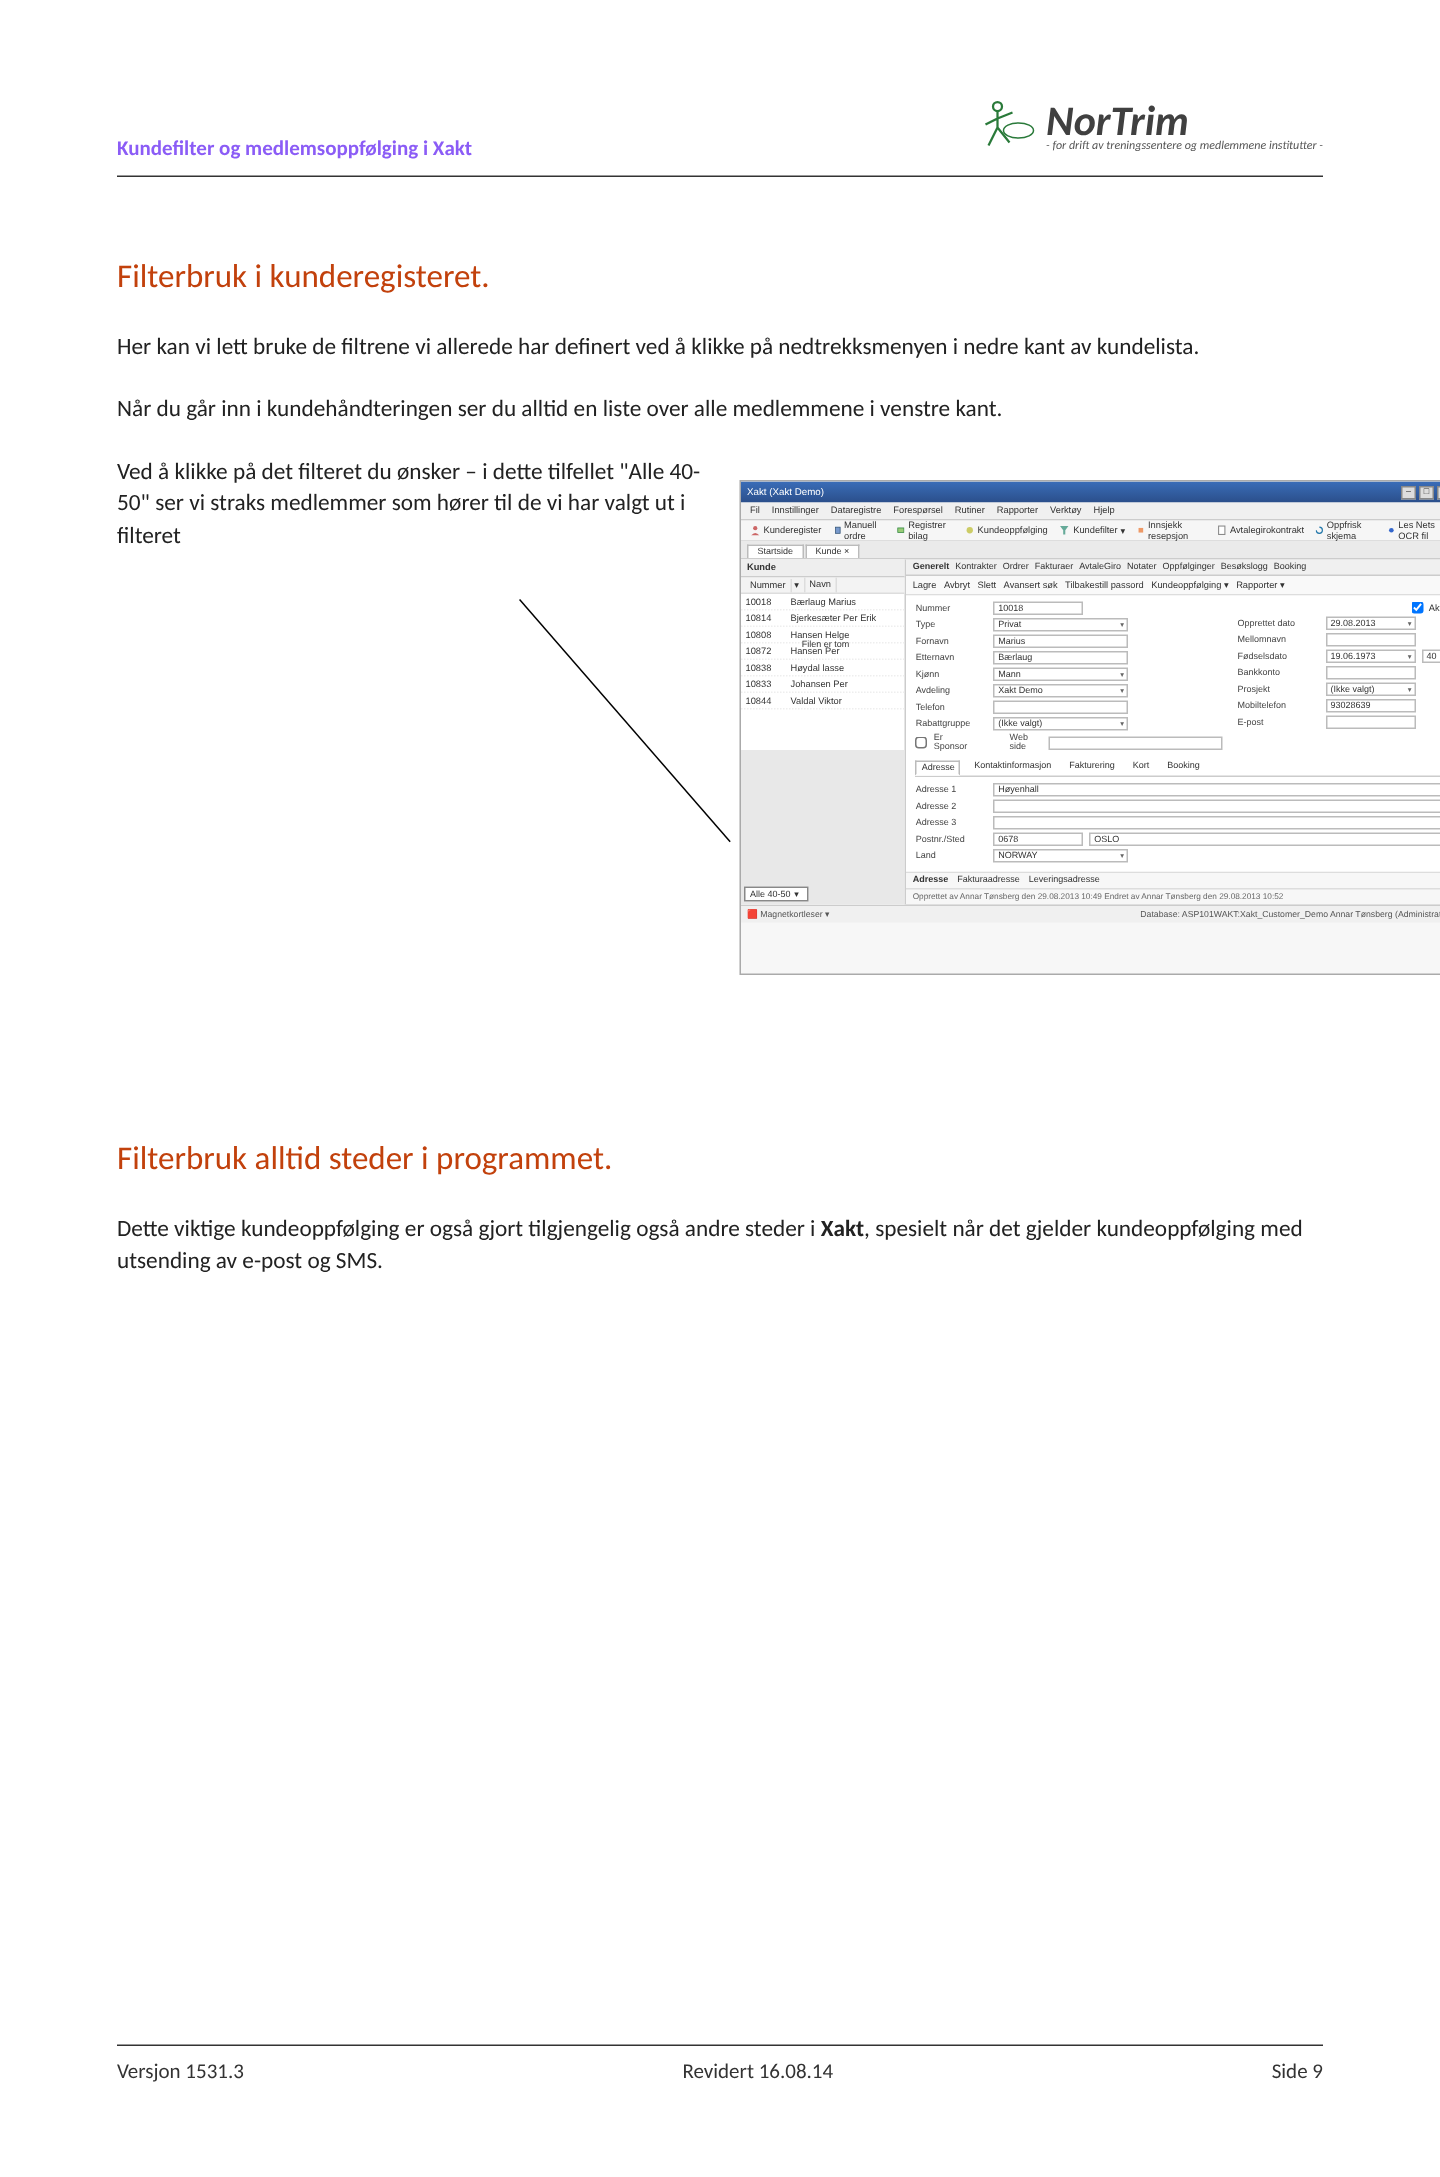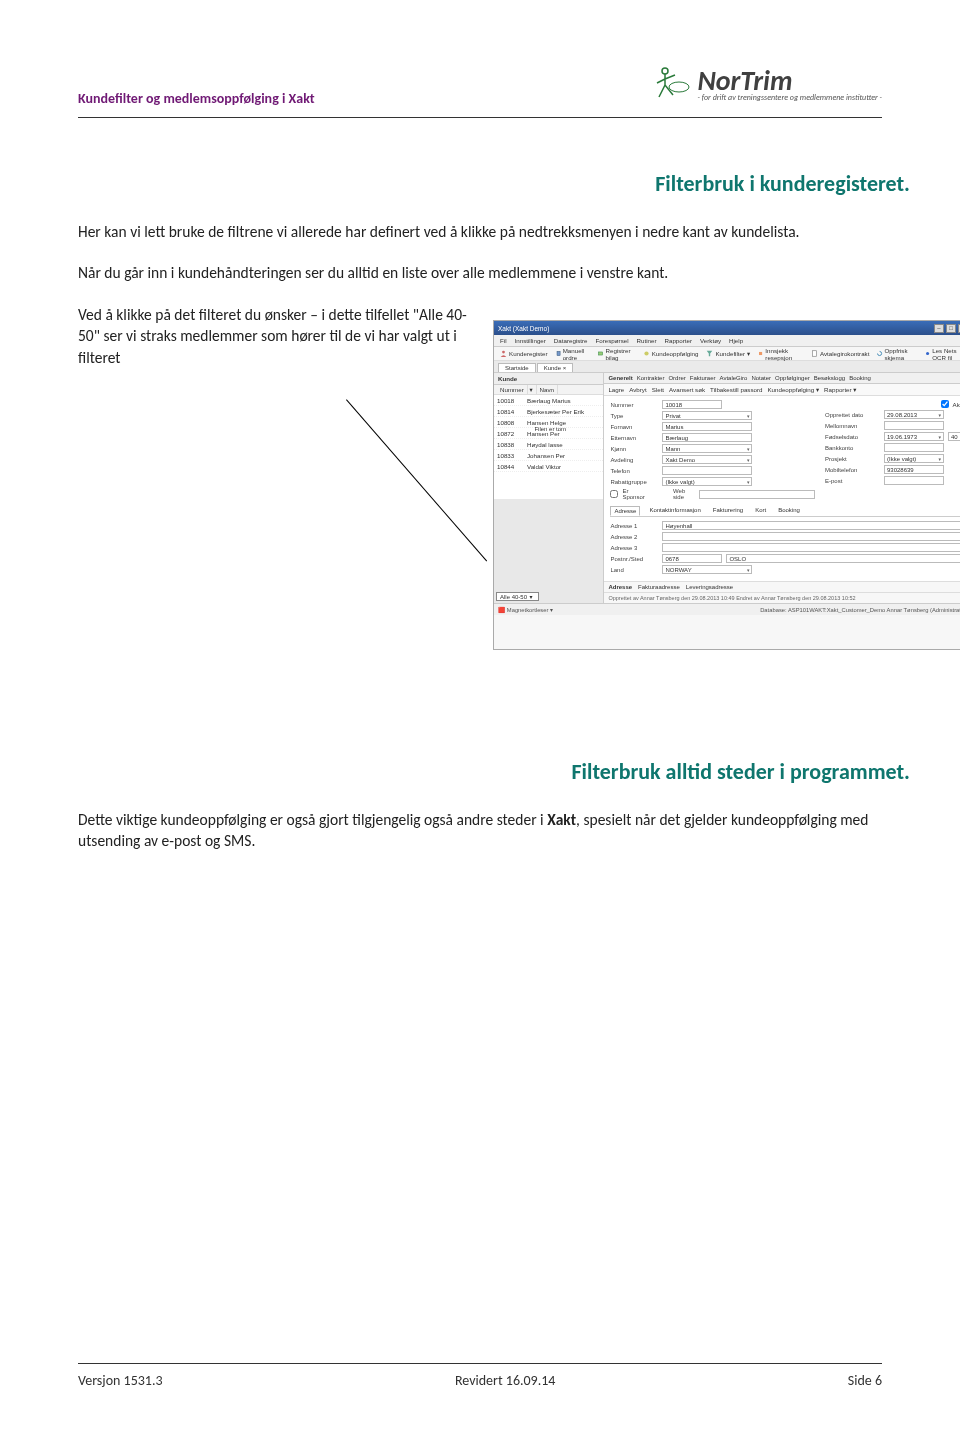--- a/index.html
+++ b/index.html
@@ -15,43 +15,42 @@
     position: absolute;
     top: 65px;
     left: 78px;
     right: 78px;
     border-bottom: 1.5px solid #333;
     padding-bottom: 10px;
     display: flex;
     justify-content: space-between;
     align-items: flex-end;
   }
-  .doc-title { font-size: 14px; font-weight: bold; color: #701a75; }
+  .doc-title { font-size: 14px; font-weight: bold; color: #8b5cf6; }
   .logo {
     display: flex; align-items: center; gap: 6px;
   }
   .logo-figure {
     width: 40px; height: 42px;
   }
   .logo-text {
     color: #404040; font-size: 28px; font-weight: bold; font-style: italic;
     line-height: 0.8;
   }
   .logo-sub { font-size: 8px; color: #555; font-style: italic; }
 
   .content {
     position: absolute;
     top: 170px;
     left: 78px;
     right: 50px;
   }
   h2.section-h {
-    font-size: 22px; font-weight: bold; color: #0f766e;
+    font-size: 22px; font-weight: normal; color: #c2410c;
     margin-bottom: 24px;
-    text-align: right;
   }
   p.body-p {
     font-size: 15.5px; line-height: 1.38; margin-bottom: 20px;
     color: #222;
   }
   .narrow-col { max-width: 395px; }
 
   
   .app-shot {
     position: absolute;
@@ -443,15 +442,15 @@
   <div style="height:350px"></div>
 
   <h2 class="section-h" style="margin-top:20px">Filterbruk alltid steder i programmet.</h2>
   <p class="body-p">
     <span>Dette viktige kundeoppfølging er også gjort tilgjengelig også andre steder i </span><b>Xakt</b><span>, spesielt når det gjelder kundeoppfølging med utsending av e-post og SMS.</span>
   </p>
 </div>
 
 <div class="page-footer">
   <span>Versjon 1531.3</span>
-  <span>Revidert 16.09.14</span>
-  <span>Side 6</span>
+  <span>Revidert 16.08.14</span>
+  <span>Side 9</span>
 </div>
 
 </body></html>

